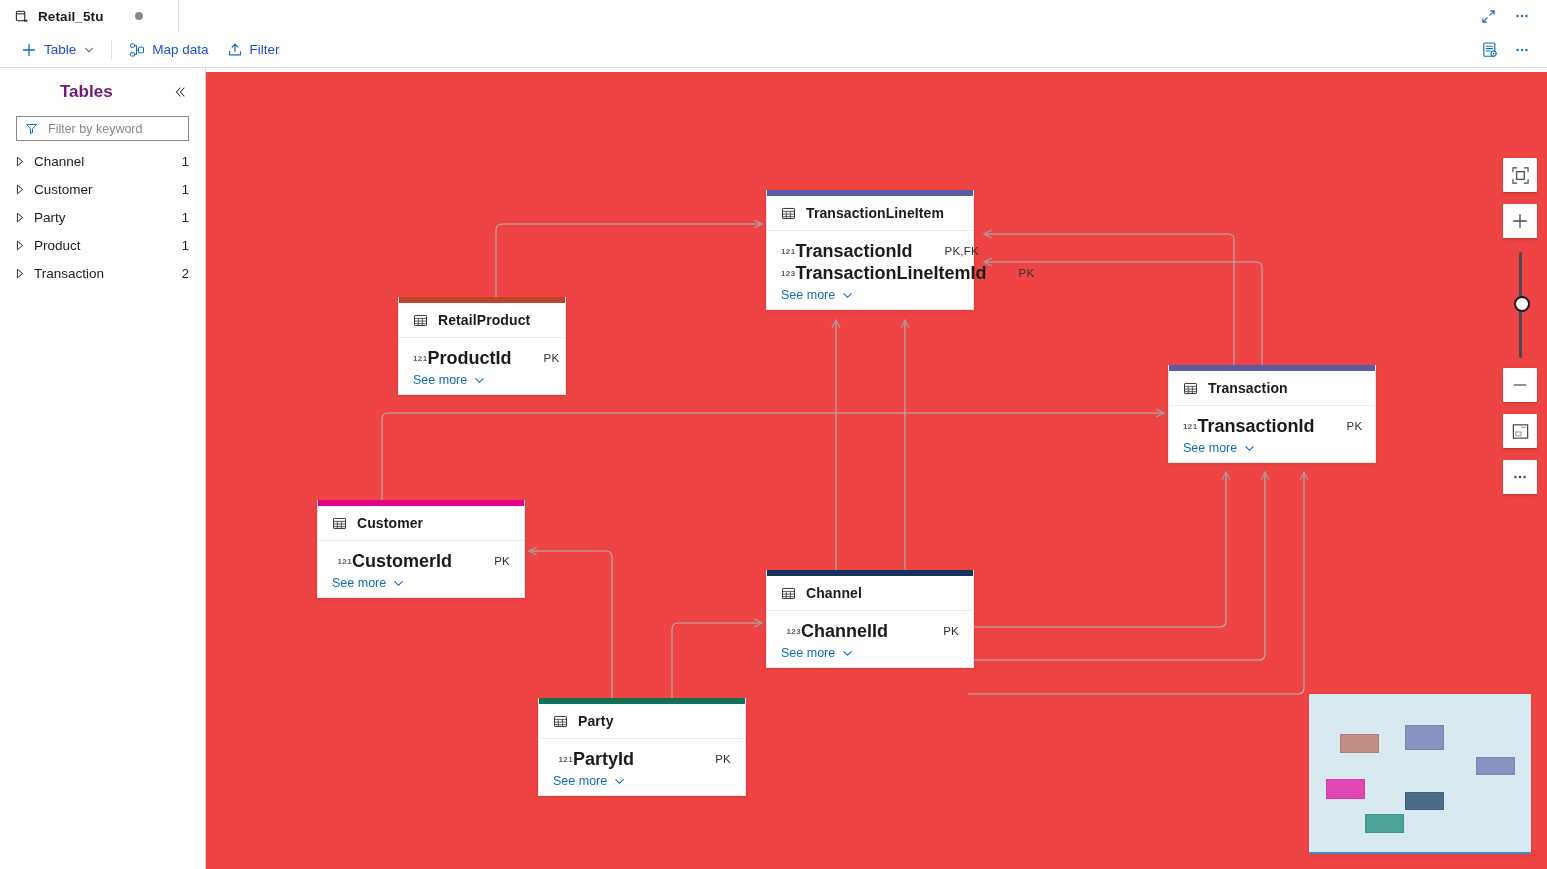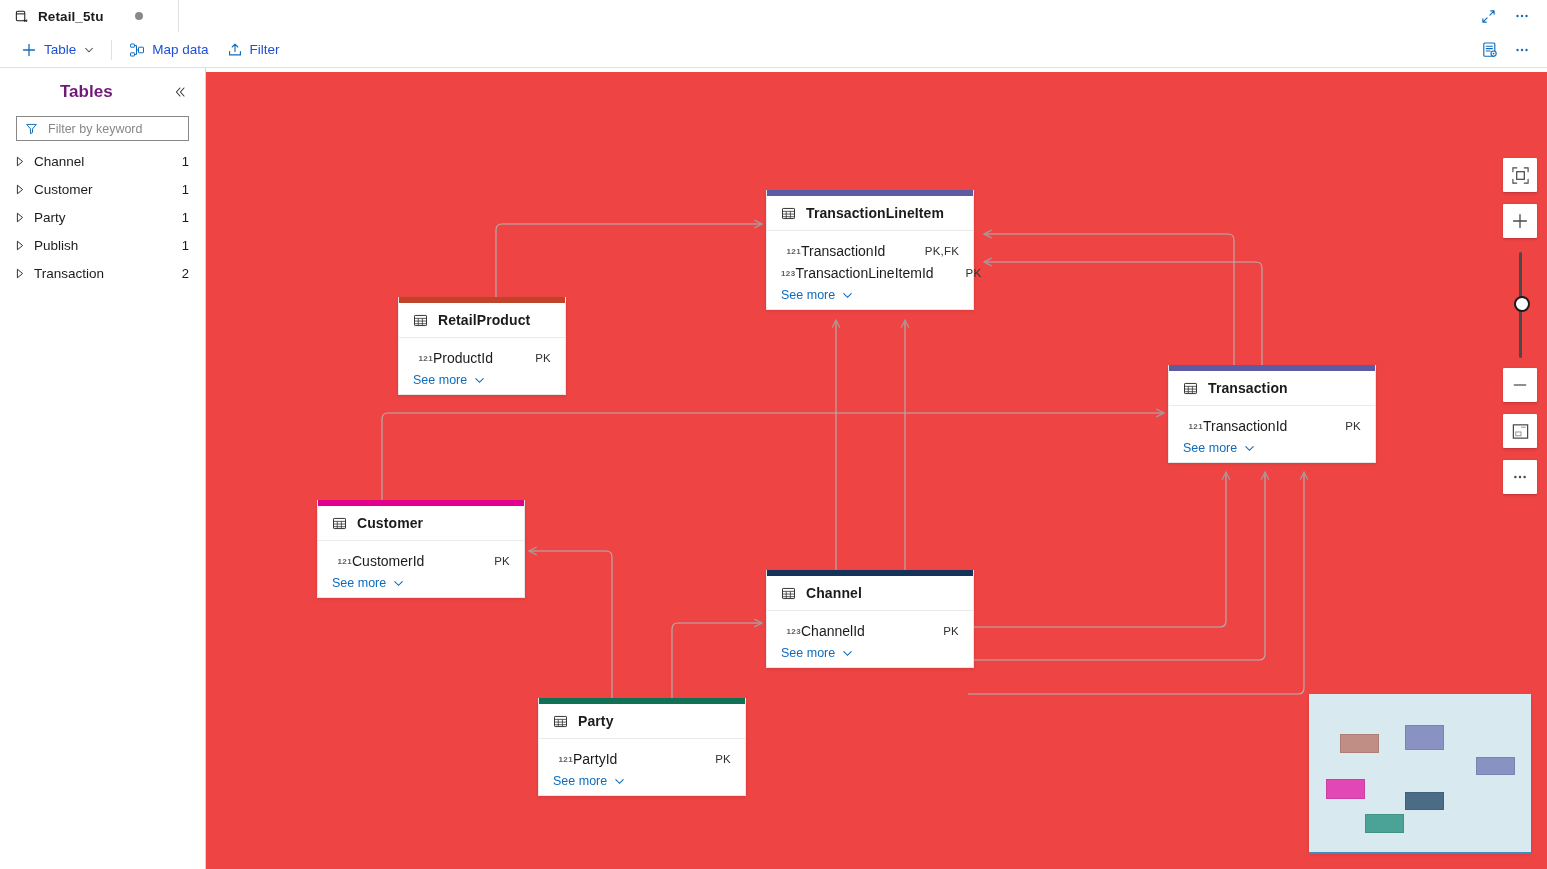--- a/index.html
+++ b/index.html
@@ -111,21 +111,21 @@
   .card-name { font-size: 14px; font-weight: 600; color: #1b1b1b; letter-spacing: .1px; }
   .card-body { padding: 9px 0 7px 0; }
   .field-row {
     display: flex; align-items: center; height: 22px;
     padding: 0 14px; font-size: 12px; color: #323130; box-sizing: border-box;
   }
   .field-type {
     font-size: 8px; color: #605e5c; width: 20px; letter-spacing: .4px;
     font-family: "Liberation Sans", sans-serif; font-weight: 600; text-align: right;
   }
-  .field-name { color: #1b1b1b; font-size: 14px; }
+  .field-name { color: #1b1b1b; font-size: 18px; font-weight: bold; }
   .field-key { margin-left: auto; font-size: 11.5px; color: #323130; letter-spacing: .2px; padding-left: 32px; }
   .see-more {
     display: flex; align-items: center; gap: 7px;
     padding: 4px 14px 0 14px; font-size: 12.5px; color: #0f6cbd; cursor: pointer;
   }
   .see-more .chev2 { font-size: 9px; color: #0f6cbd; }
 
   
   .ztools { position: absolute; right: 10px; top: 86px; width: 34px; }
   .zbtn {
@@ -288,21 +288,21 @@
           </span>
           <span class="sb-label">Party</span>
           <span class="sb-count">1</span>
         </div>
         <div class="sb-item">
           <span class="sb-arrow">
             <svg width="9" height="11" viewBox="0 0 9 11">
               <path d="M1.4 1.2L6.6 5.5 1.4 9.8z" fill="none" stroke="#323130" stroke-width="1"></path>
             </svg>
           </span>
-          <span class="sb-label">Publish</span>
+          <span class="sb-label">Product</span>
           <span class="sb-count">1</span>
         </div>
         <div class="sb-item">
           <span class="sb-arrow">
             <svg width="9" height="11" viewBox="0 0 9 11">
               <path d="M1.4 1.2L6.6 5.5 1.4 9.8z" fill="none" stroke="#323130" stroke-width="1"></path>
             </svg>
           </span>
           <span class="sb-label">Transaction</span>
           <span class="sb-count">2</span>

